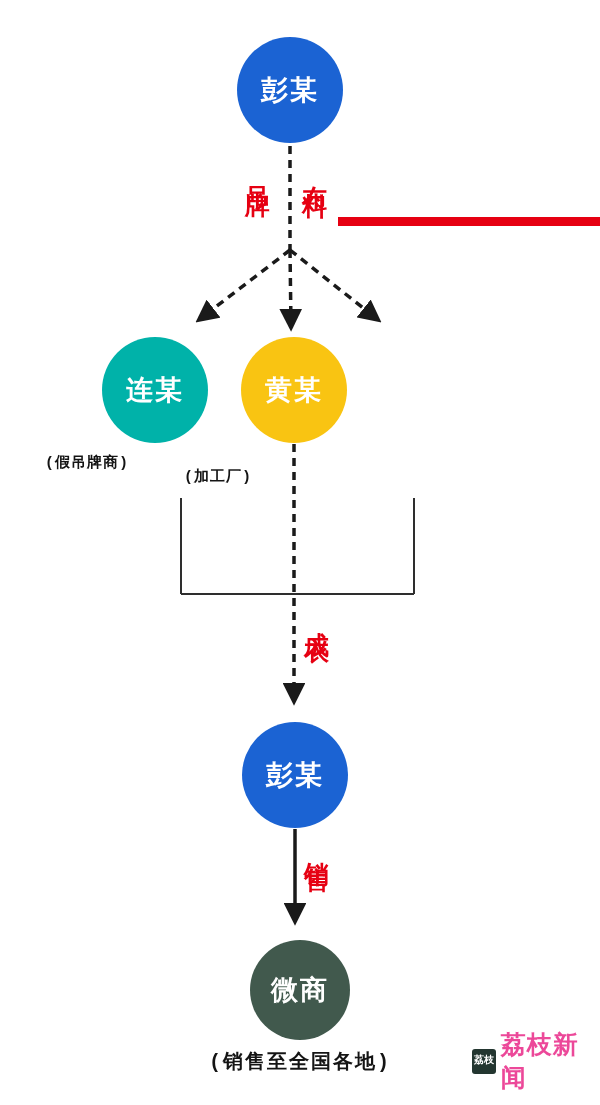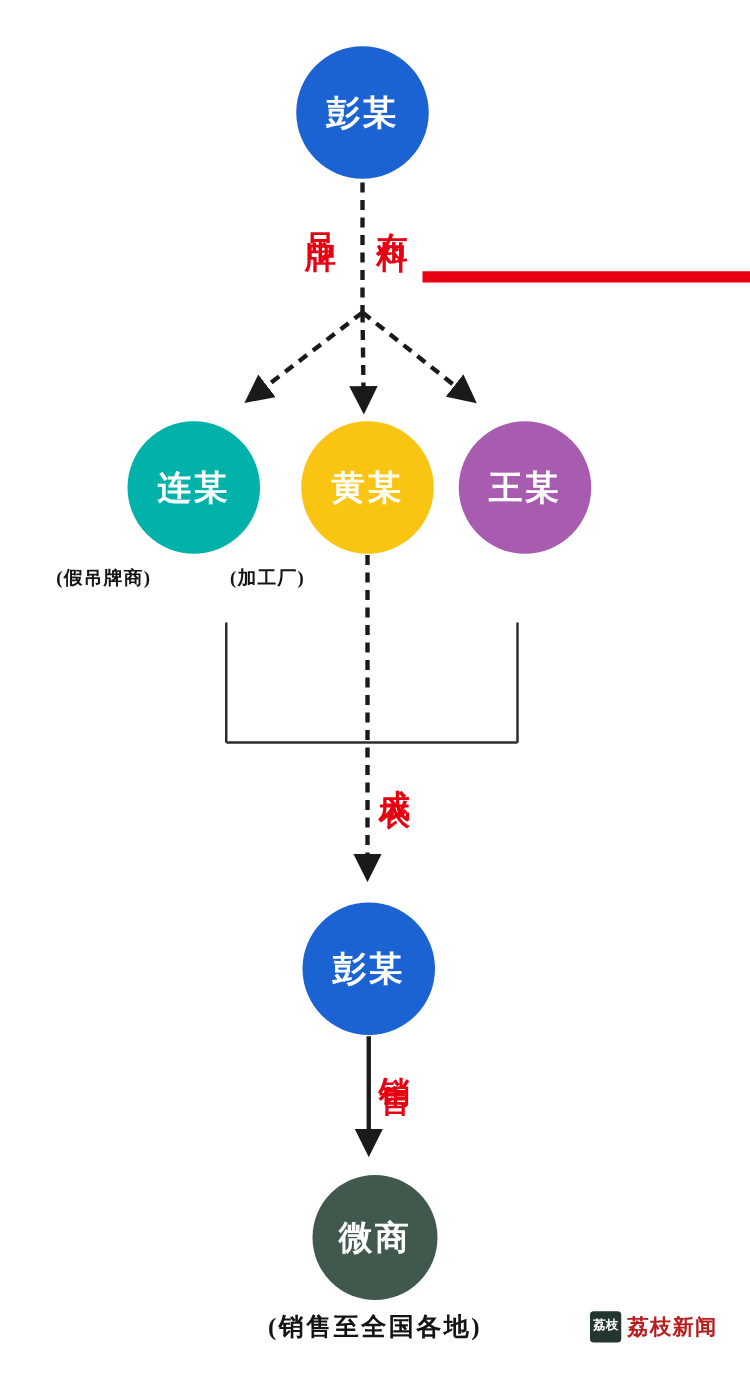--- a/index.html
+++ b/index.html
@@ -1,21 +1,21 @@
 <!DOCTYPE html>
 <html><head>
 <meta charset="utf-8">
 <style>
   html,body{margin:0;padding:0;background:#ffffff;}
   .canvas{
     position:relative;
     width:600px;height:1105px;
     background:#ffffff;
     overflow:hidden;
-    font-family:Liberation Serif, serif;
+    font-family:Liberation Mono, monospace;
   }
   svg.lines{position:absolute;left:0;top:0;width:600px;height:1105px;}
   .dash{stroke:#1a1a1a;stroke-width:3.5;fill:none;stroke-dasharray:8 6;}
   .solid{stroke:#1a1a1a;stroke-width:3.5;fill:none;}
   .thin{stroke:#2e2e2e;stroke-width:2;fill:none;}
   .circle{
     position:absolute;width:106px;height:106px;border-radius:50%;
     display:flex;align-items:center;justify-content:center;
     color:#ffffff;font-size:27px;font-weight:700;letter-spacing:2px;
   }
@@ -36,21 +36,21 @@
   }
   .watermark{
     position:absolute;left:472px;top:1048px;height:26px;
     display:flex;align-items:center;gap:5px;
   }
   .wm-logo{
     width:25px;height:25px;border-radius:3px;background:#233630;
     color:#ffffff;font-size:10px;font-weight:700;
     display:flex;align-items:center;justify-content:center;line-height:1;
   }
-  .wm-text{color:#b91c1c;font-size:17px;font-weight:700;letter-spacing:1px;}
+  .wm-text{color:#ec4899;font-size:25px;font-weight:700;letter-spacing:1px;}
 </style>
 </head>
 <body>
 
 <div class="canvas">
 
   <svg class="lines" viewBox="0 0 600 1105">
     <defs>
       <marker id="arrow" viewBox="0 0 10 10" refX="7.5" refY="5" markerWidth="6.5" markerHeight="6.5" orient="auto-start-reverse">
         <path d="M0,0 L10,5 L0,10 z" fill="#1a1a1a"></path>
@@ -80,26 +80,23 @@
   <div class="circle" style="left: 237px; top: 37px; background-color: rgb(27, 99, 211);">
     <span>彭某</span>
   </div>
 
   <div class="circle" style="left: 102px; top: 337px; background-color: rgb(0, 178, 169);">
     <span>连某</span>
   </div>
   <div class="circle" style="left: 241px; top: 337px; background-color: rgb(249, 196, 18);">
     <span>黄某</span>
   </div>
-  <div class="circle" style="left: 367px; top: 337px; background-color: rgb(168, 92, 176);">
-    <span>王某</span>
-  </div>
 
   <div class="sub" style="left:45px;top:453px;">(假吊牌商)</div>
-  <div class="sub" style="left:184px;top:453px;">(加工厂)</div>
+  <div class="sub" style="left:184px;top:467px;">(加工厂)</div>
 
   <div class="circle" style="left: 242px; top: 722px; background-color: rgb(27, 99, 211);">
     <span>彭某</span>
   </div>
 
   <div class="circle small" style="left: 250px; top: 940px; background-color: rgb(65, 89, 77);">
     <span>微商</span>
   </div>
 
   <div class="caption">(销售至全国各地)</div>

